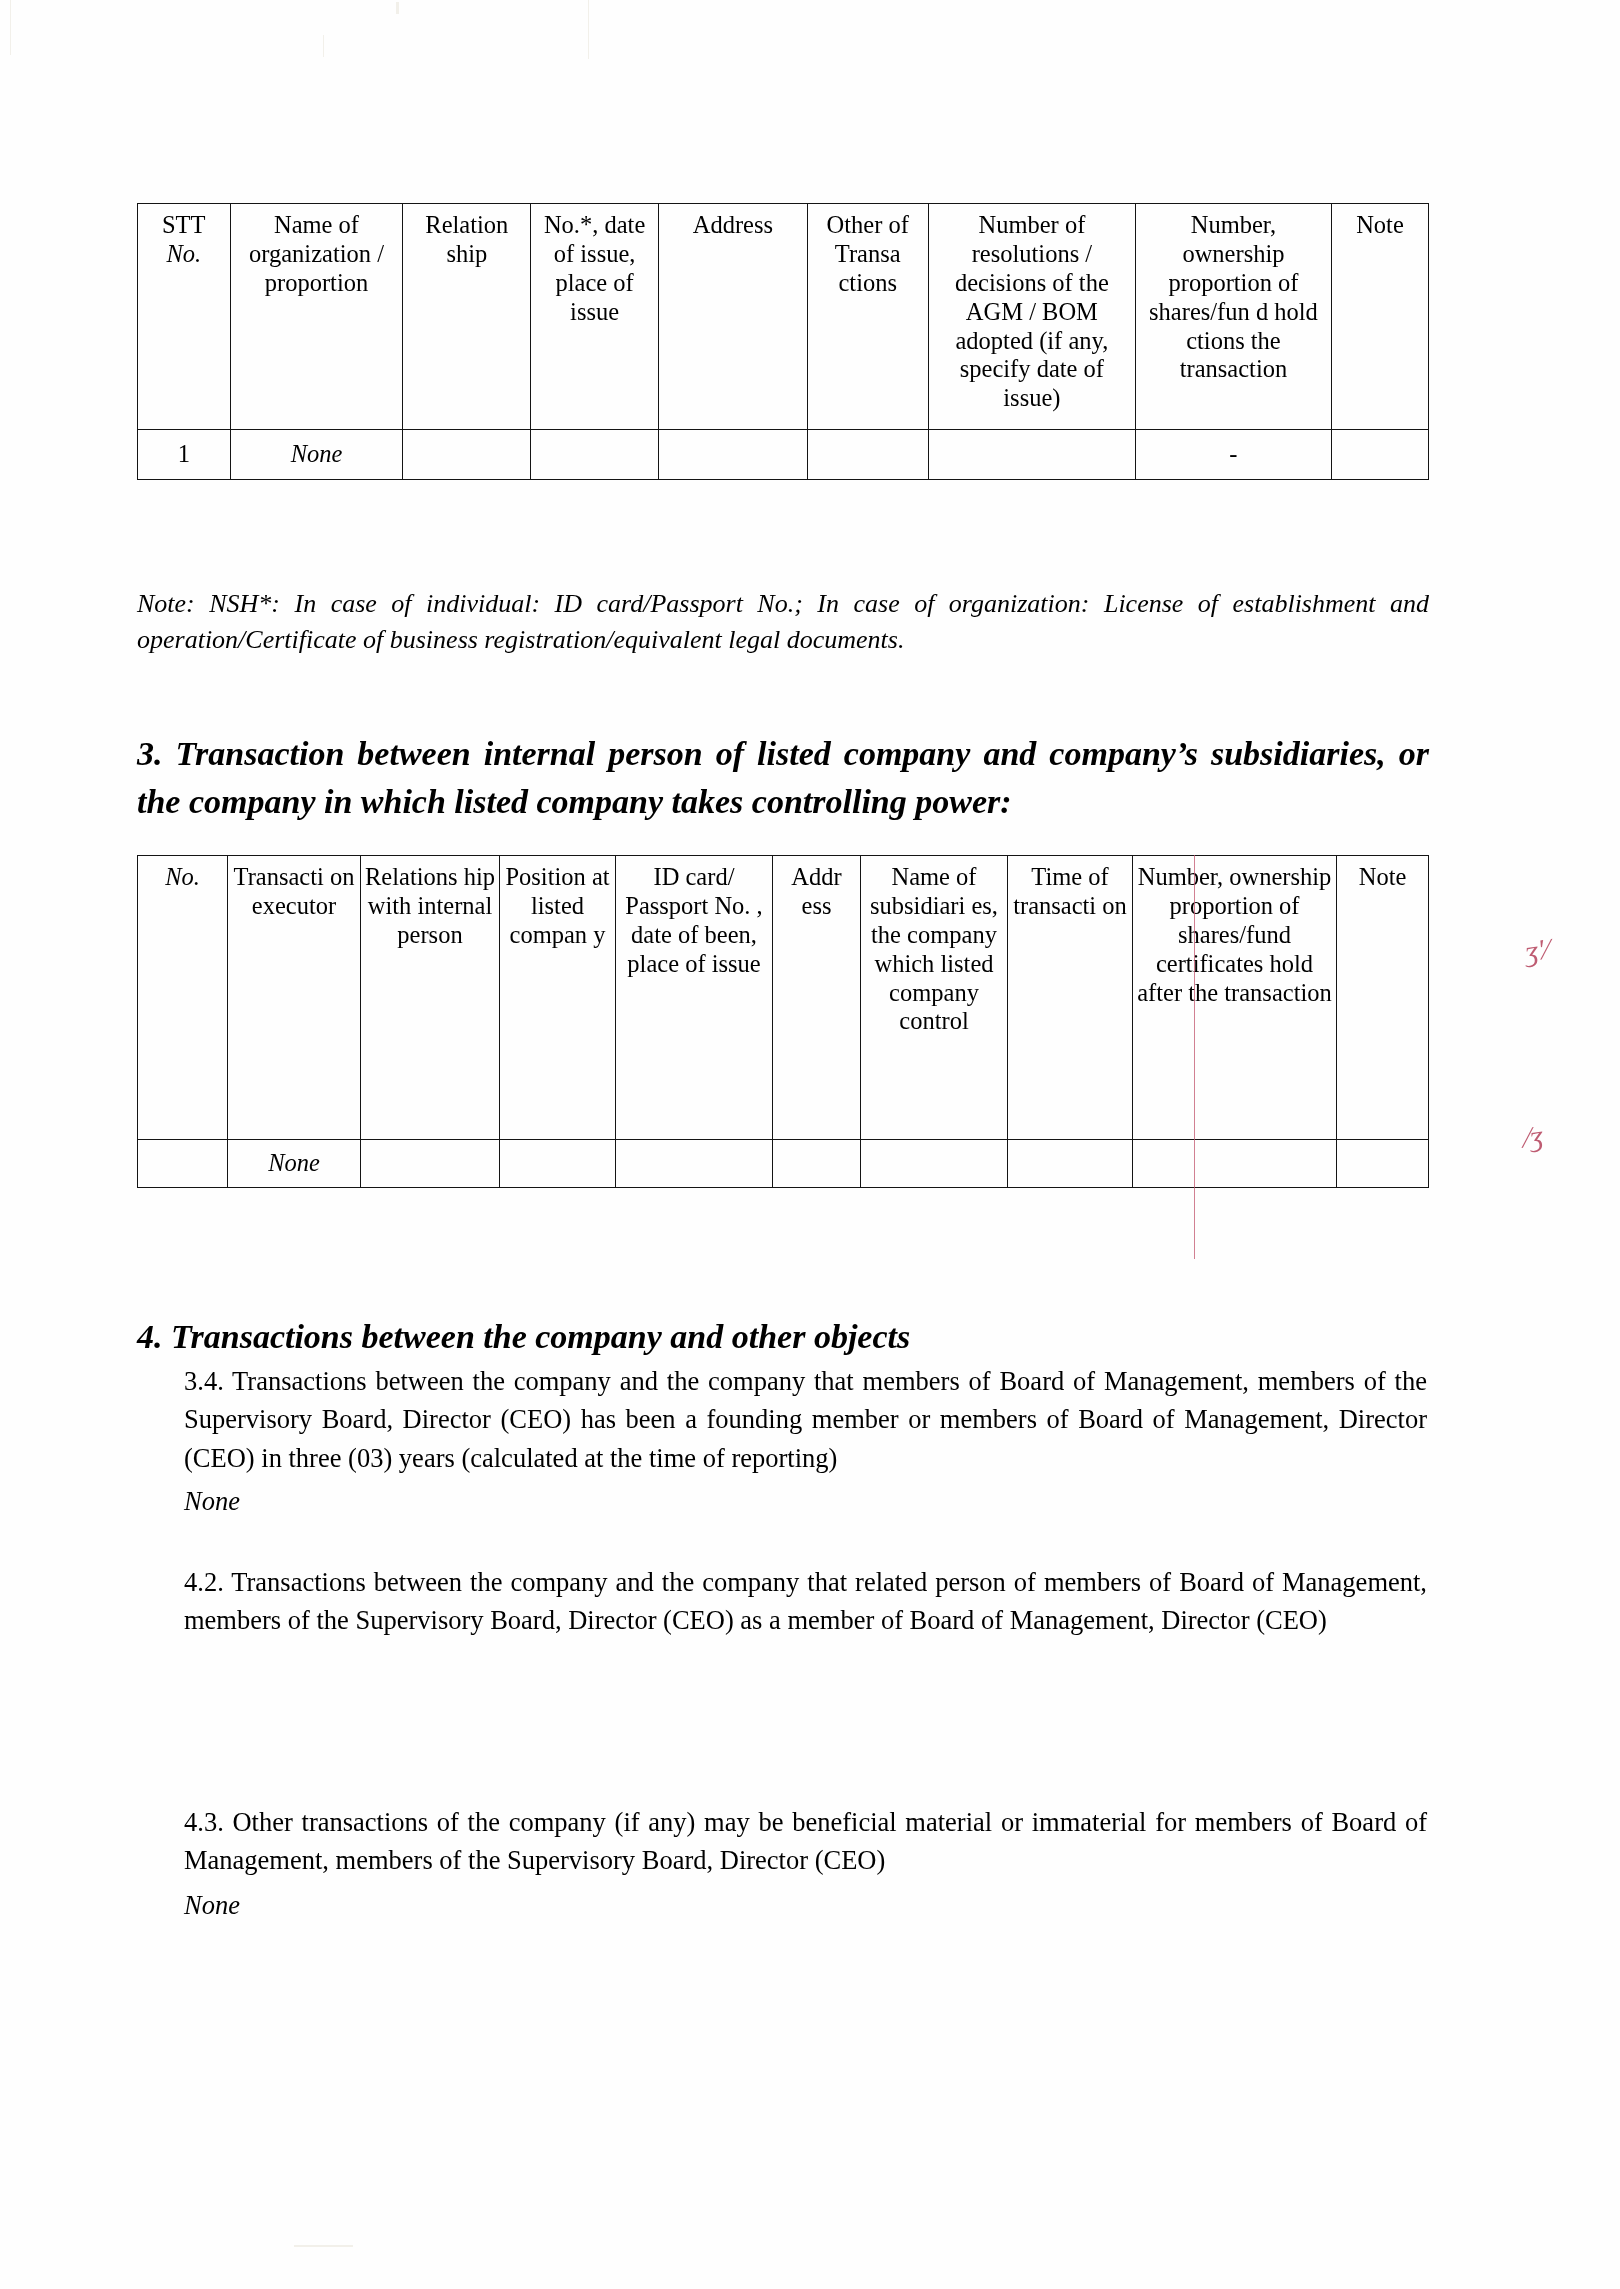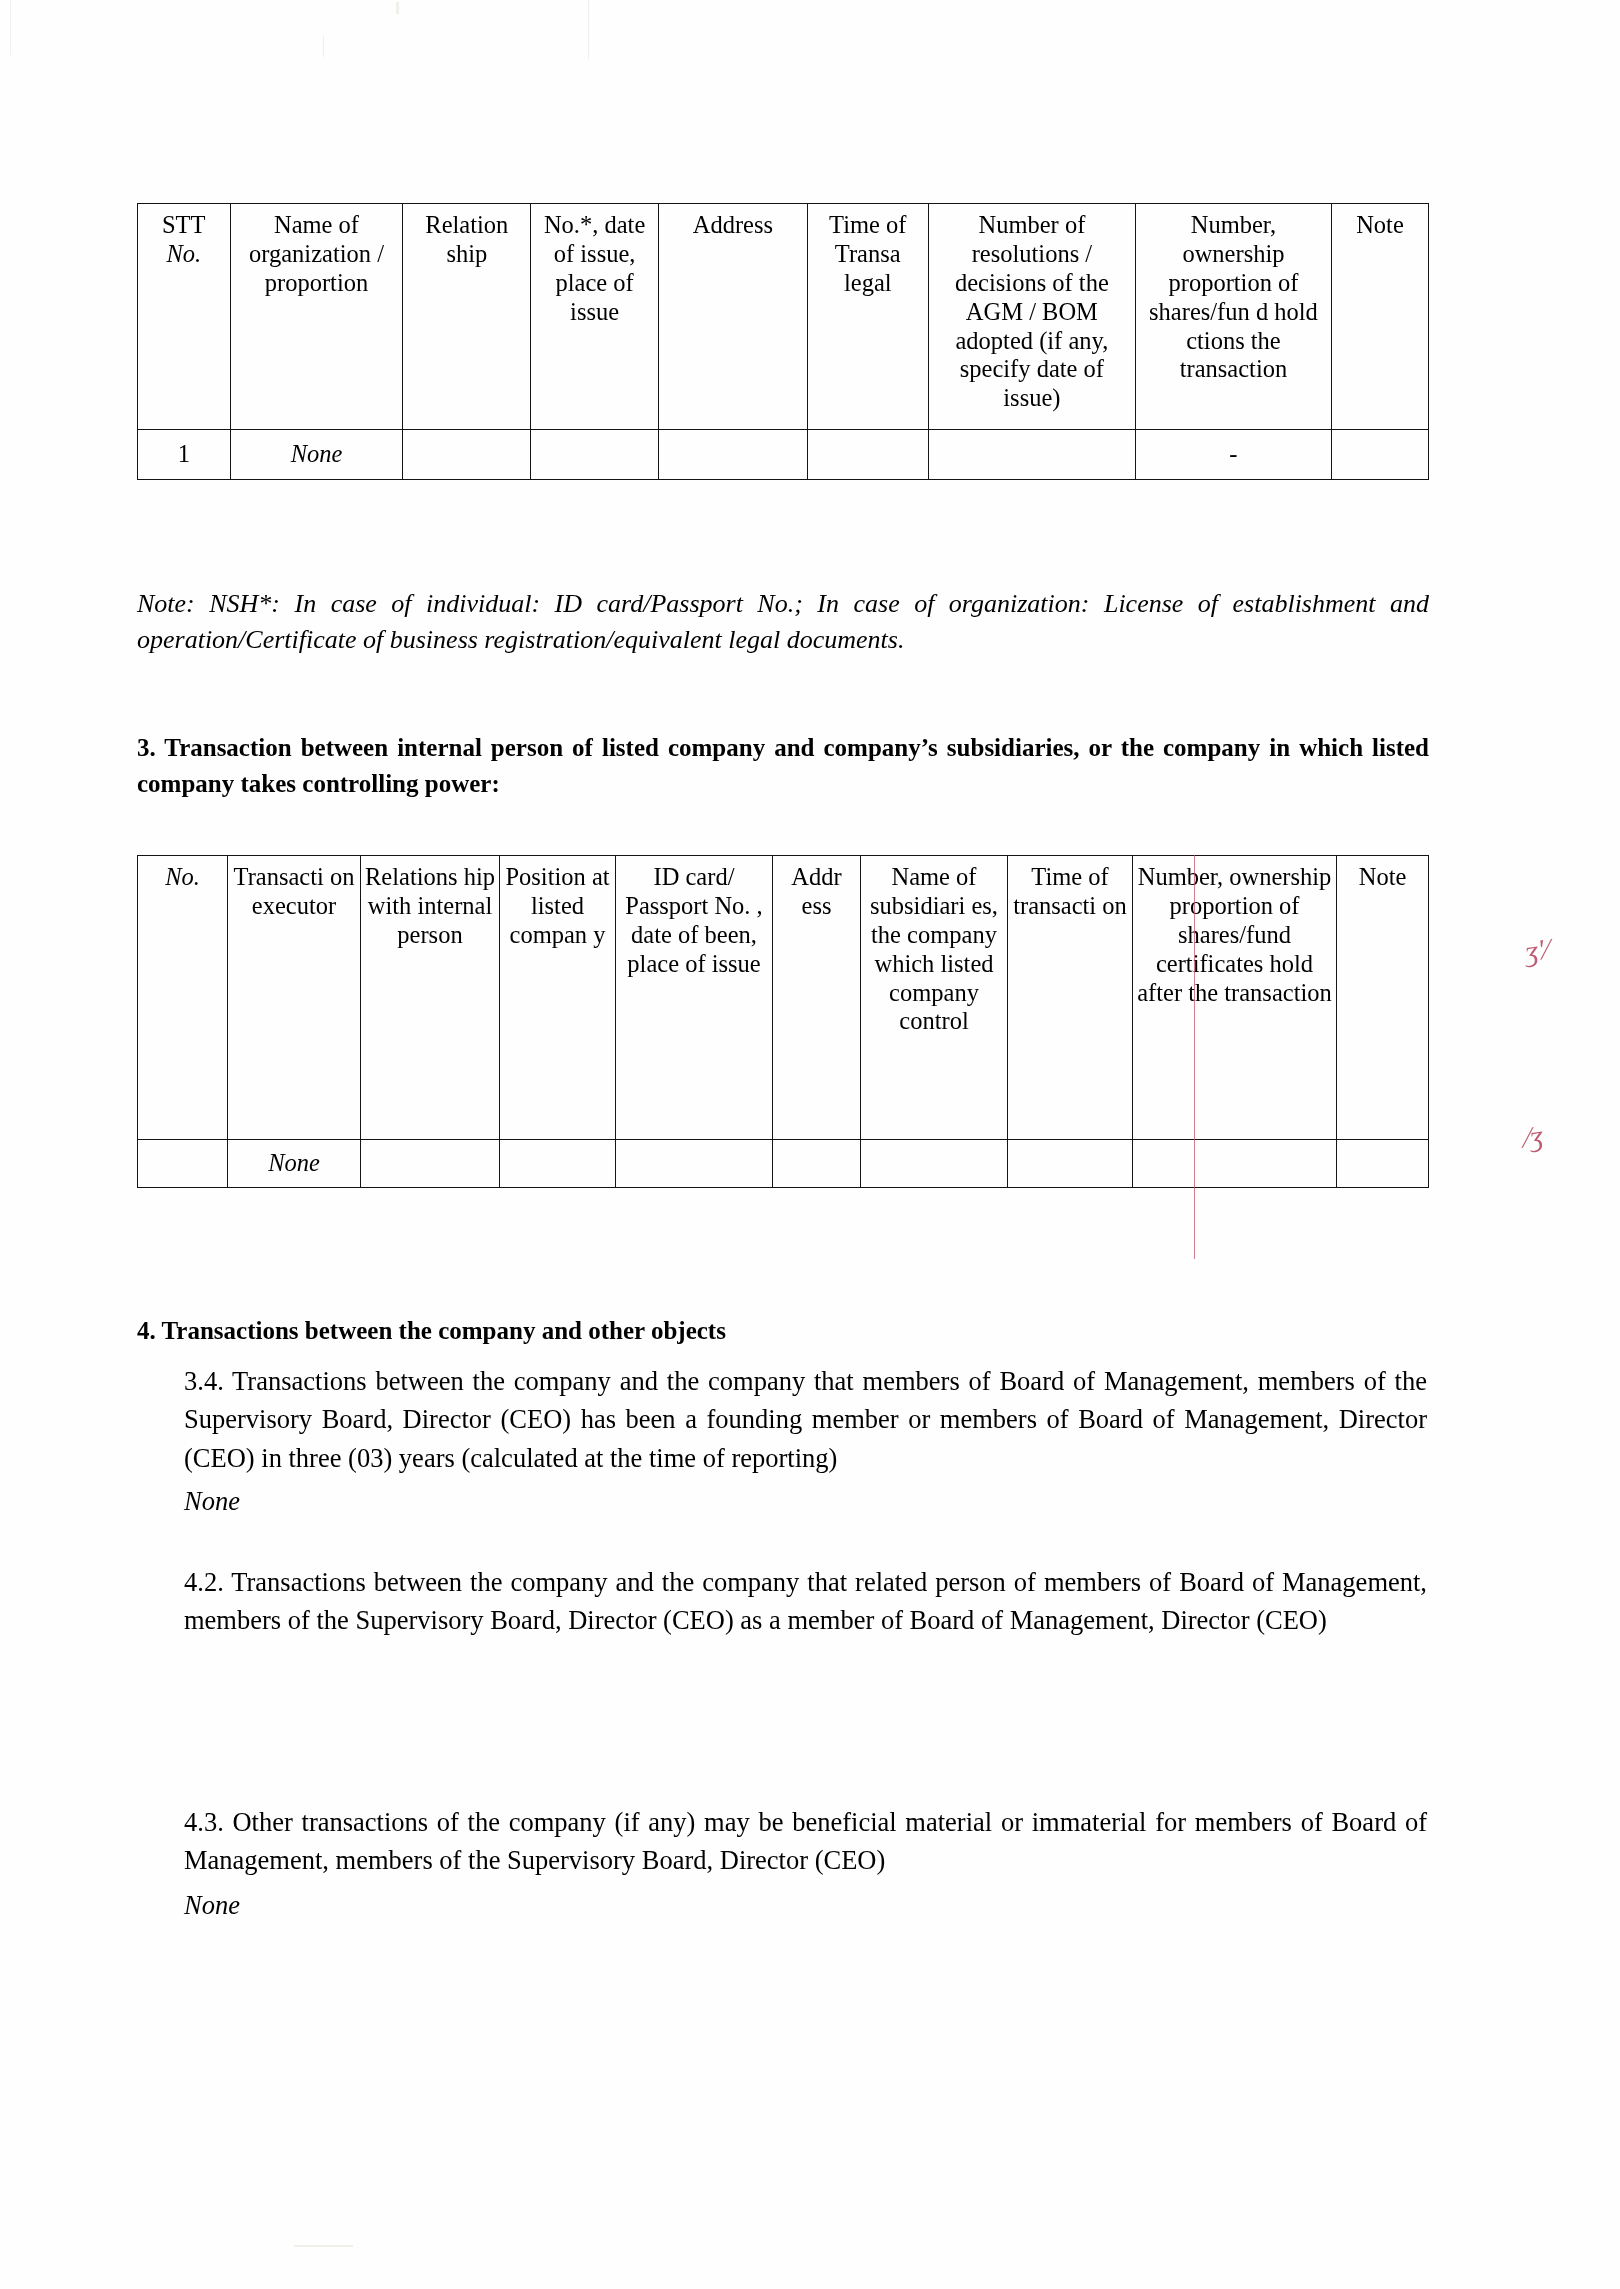--- a/index.html
+++ b/index.html
@@ -78,23 +78,24 @@
   .note-line {
     position: absolute;
     font-style: italic;
     font-size: 26px;
     line-height: 1.38;
     text-align: justify;
   }
   .heading {
     position: absolute;
     font-weight: bold;
-    font-size: 25px;
+    font-size: 34px;
     line-height: 1.42;
     text-align: justify;
+    font-style: italic;
   }
   .para {
     position: absolute;
     font-size: 26.5px;
     line-height: 1.45;
     text-align: justify;
   }
   .answer {
     position: absolute;
     font-style: italic;
@@ -128,21 +129,21 @@
     <thead>
       <tr>
         <th>
           <span>STT</span><br>
           <span class="italic-cell">No.</span>
         </th>
         <th>Name of organization / proportion</th>
         <th>Relation ship</th>
         <th>No.*, date of issue, place of issue</th>
         <th>Address</th>
-        <th>Time of Transa legal</th>
+        <th>Other of Transa ctions</th>
         <th>Number of resolutions / decisions of the AGM / BOM adopted (if any, specify date of issue)</th>
         <th>Number, ownership proportion of shares/fun d hold ctions the transaction</th>
         <th>Note</th>
       </tr>
     </thead>
     <tbody>
       <tr>
         <td class="data">1</td>
         <td class="data italic-cell">None</td>
         <td class="data"></td>

